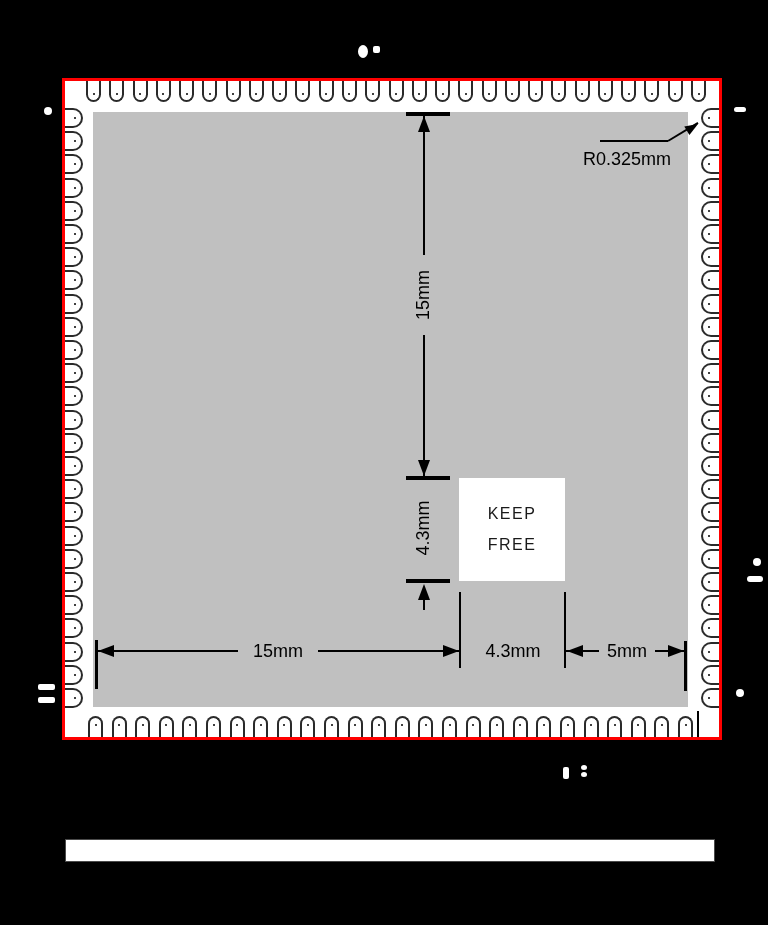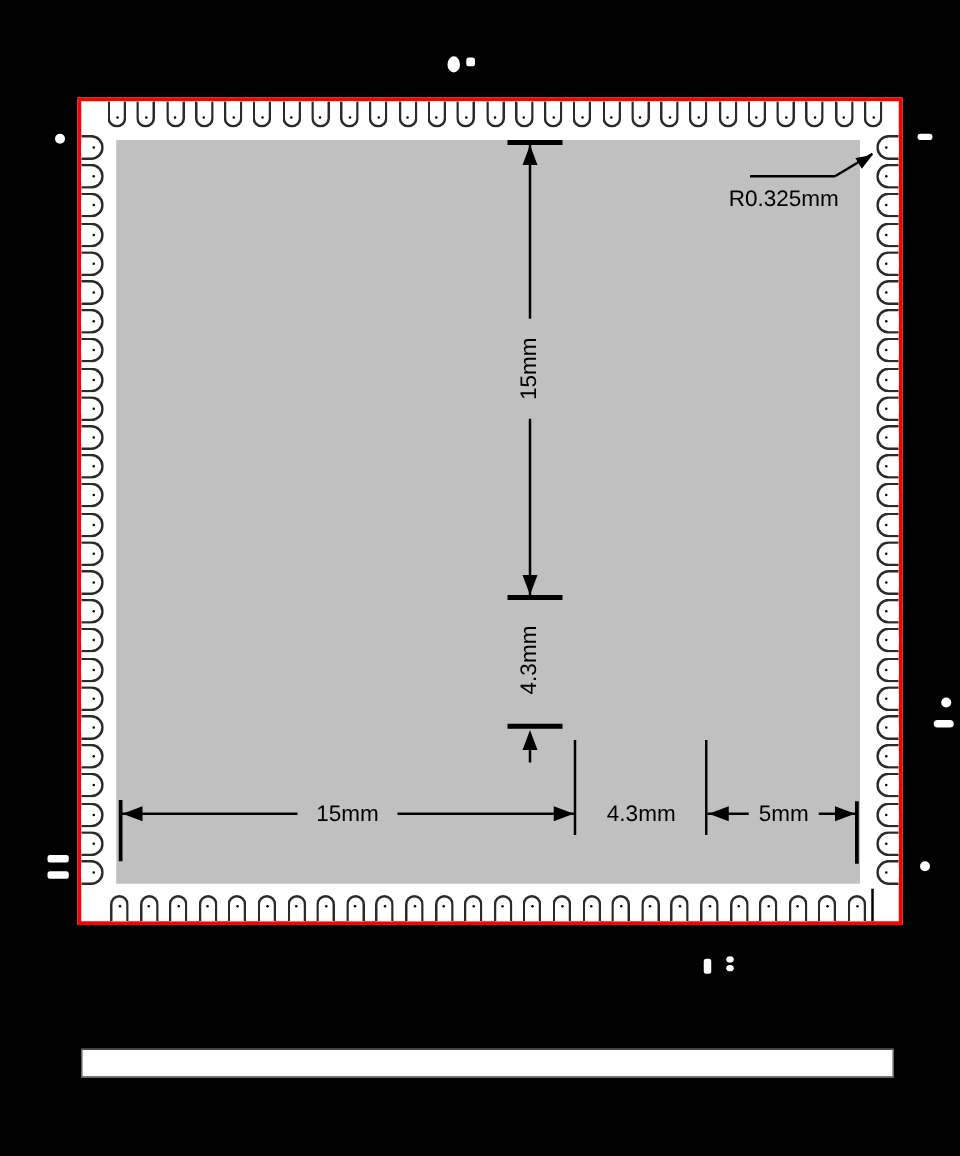--- a/index.html
+++ b/index.html
@@ -366,20 +366,24 @@
         <div class="pad-dot"></div>
       </div>
       <div class="pad pad-right" style="left: 701px; top: 664.8px; width: 18px; height: 20px;">
         <div class="pad-dot"></div>
       </div>
       <div class="pad pad-right" style="left: 701px; top: 688px; width: 18px; height: 20px;">
         <div class="pad-dot"></div>
       </div>
     </div>
 
+  <div class="abs" id="keepfree">
+    <div>KEEP</div>
+    <div>FREE</div>
+  </div>
 
   <div class="abs dline" style="left:423px;top:116px;width:2px;height:361px;"></div>
   <div class="abs dline" style="left:406px;top:112px;width:44px;height:4px;"></div>
   <div class="abs dline" style="left:406px;top:476px;width:44px;height:4px;"></div>
   <div class="abs arr arr-up" style="left:418px;top:116px;"></div>
   <div class="abs arr arr-down" style="left:418px;top:460px;"></div>
   <div class="abs dim-text on-gray rot" style="left:383px;top:285px;width:80px;">15mm</div>
 
   <div class="abs dline" style="left:406px;top:579px;width:44px;height:4px;"></div>
   <div class="abs arr arr-up" style="left:418px;top:584px;"></div>

